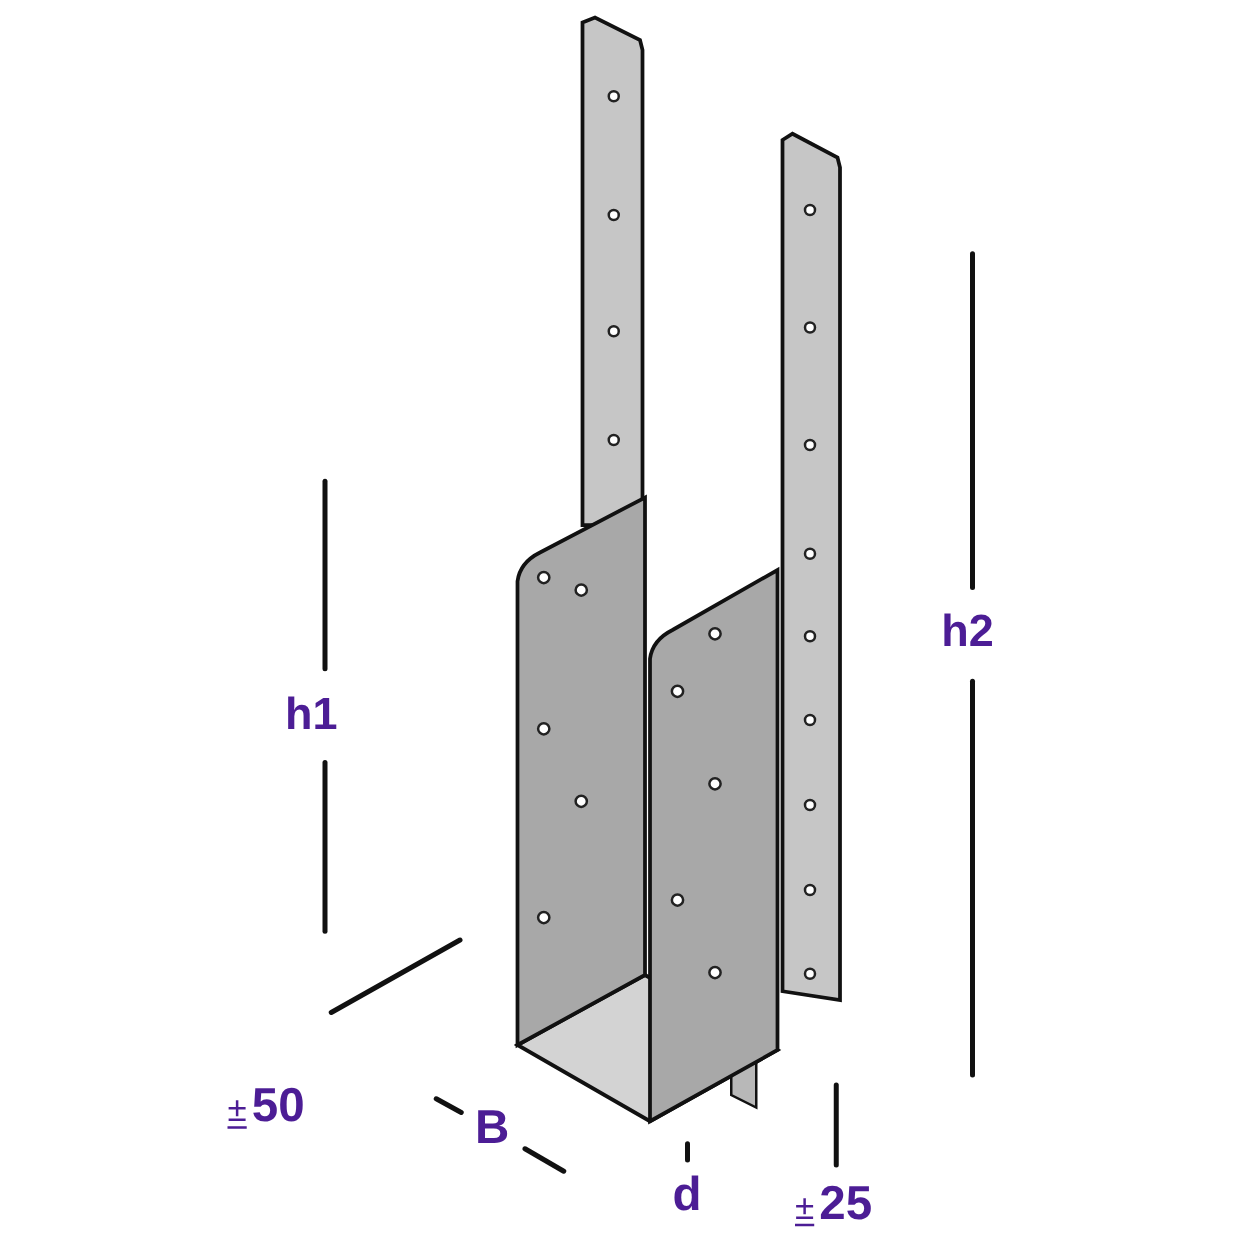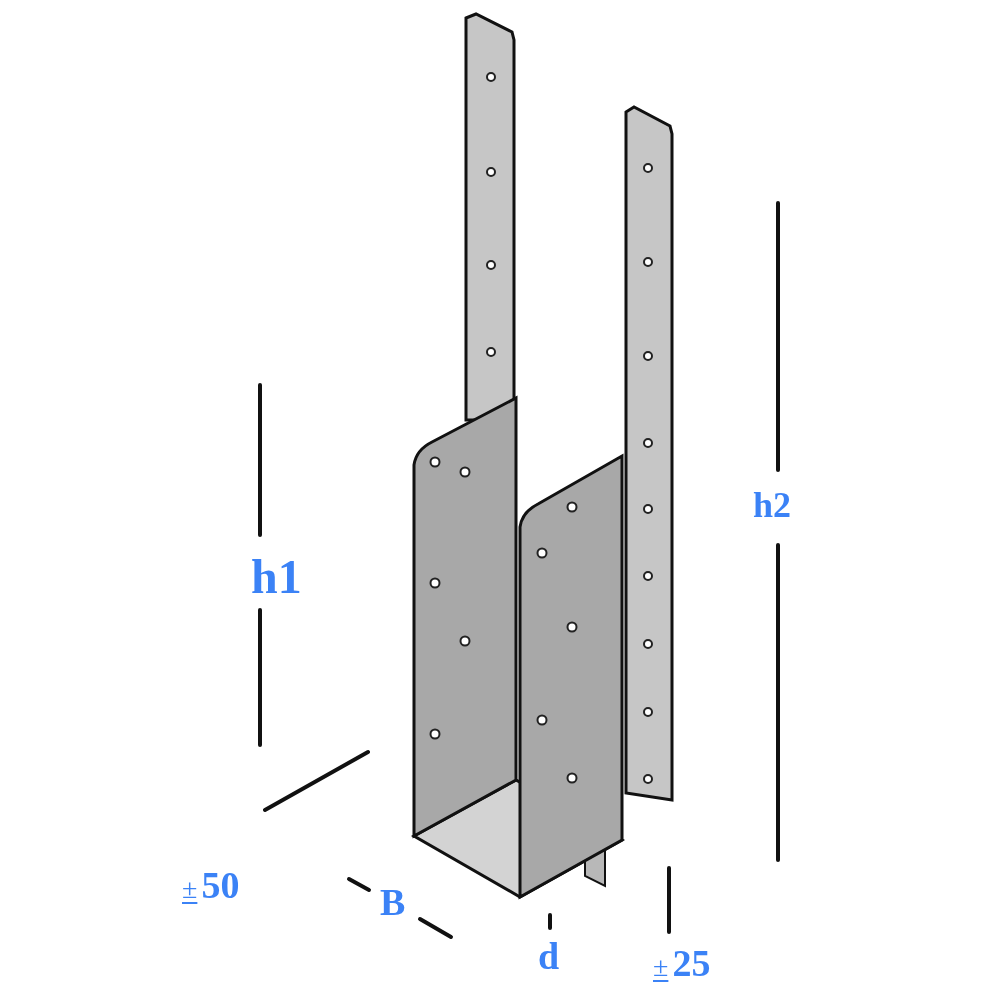--- a/index.html
+++ b/index.html
@@ -1,18 +1,18 @@
 <!DOCTYPE html>
 <html><head>
 <meta charset="utf-8">
 <style>
   html, body { margin: 0; padding: 0; background: #ffffff; }
   body { width: 1000px; height: 1000px; position: relative; overflow: hidden; }
   svg { position: absolute; left: 0; top: 0; }
-  .lbl { position: absolute; font-family: Liberation Serif, serif; font-weight: bold; color: #3b82f6; line-height: 1; }
+  .lbl { position: absolute; font-family: Liberation Sans, sans-serif; font-weight: bold; color: #4c1d95; line-height: 1; }
   .pm { font-weight: normal; text-decoration: underline; text-decoration-thickness: 2px; text-underline-offset: 4px; margin-right: 4px; font-size: 28px; }
 </style>
 </head>
 <body>
 
 <svg width="1000" height="1000" viewBox="0 0 1000 1000" xmlns="http://www.w3.org/2000/svg">
 
   <g stroke="#111" stroke-width="4" stroke-linecap="round">
     <line x1="260" y1="385" x2="260" y2="535"></line>
     <line x1="260" y1="610" x2="260" y2="745"></line>
@@ -74,22 +74,22 @@
     <g fill="#fff" stroke="#222" stroke-width="2">
       <circle cx="572" cy="507" r="4.5"></circle>
       <circle cx="542" cy="553" r="4.5"></circle>
       <circle cx="572" cy="627" r="4.5"></circle>
       <circle cx="542" cy="720" r="4.5"></circle>
       <circle cx="572" cy="778" r="4.5"></circle>
     </g>
   </g>
 </svg>
 
-<div class="lbl" style="left:251px; top:553px; font-size:48px;">h1</div>
+<div class="lbl" style="left:228px; top:553px; font-size:36px;">h1</div>
 <div class="lbl" style="left:753px; top:487px; font-size:36px;">h2</div>
 <div class="lbl" style="left:182px; top:866px; font-size:38px;">
   <span class="pm">±</span><span>50</span>
 </div>
 <div class="lbl" style="left:380px; top:883px; font-size:38px;">B</div>
 <div class="lbl" style="left:538px; top:937px; font-size:38px;">d</div>
-<div class="lbl" style="left:636px; top:944px; font-size:38px;margin-left:17px;">
+<div class="lbl" style="left:636px; top:944px; font-size:38px;">
   <span class="pm">±</span><span>25</span>
 </div>
 
 </body></html>

